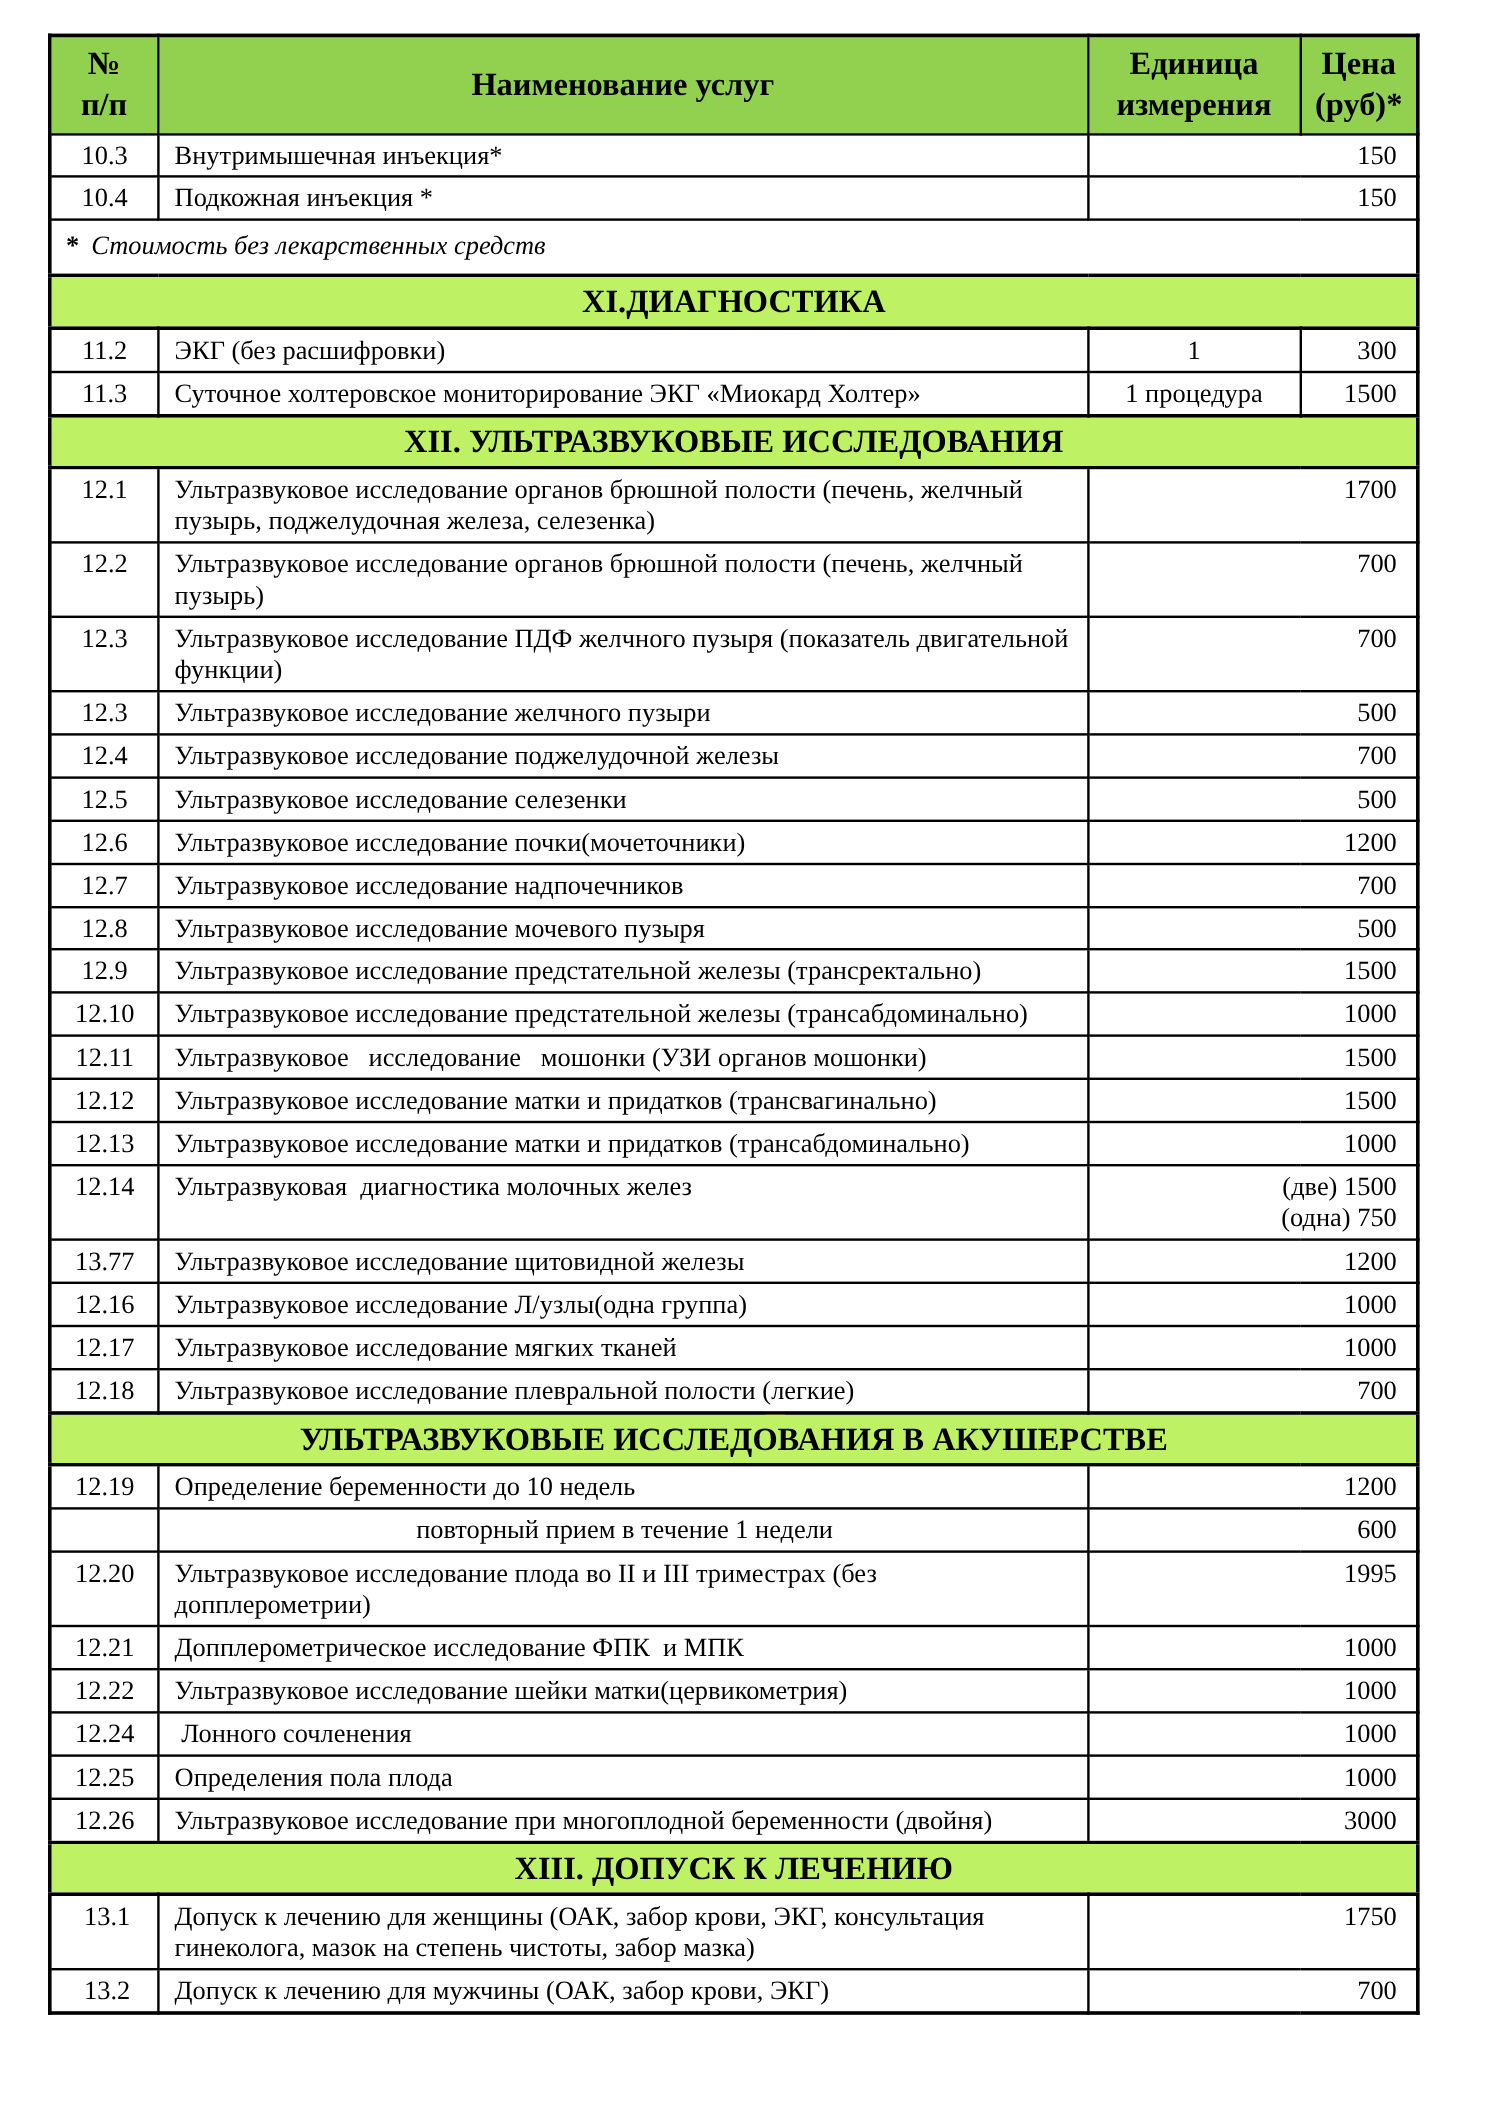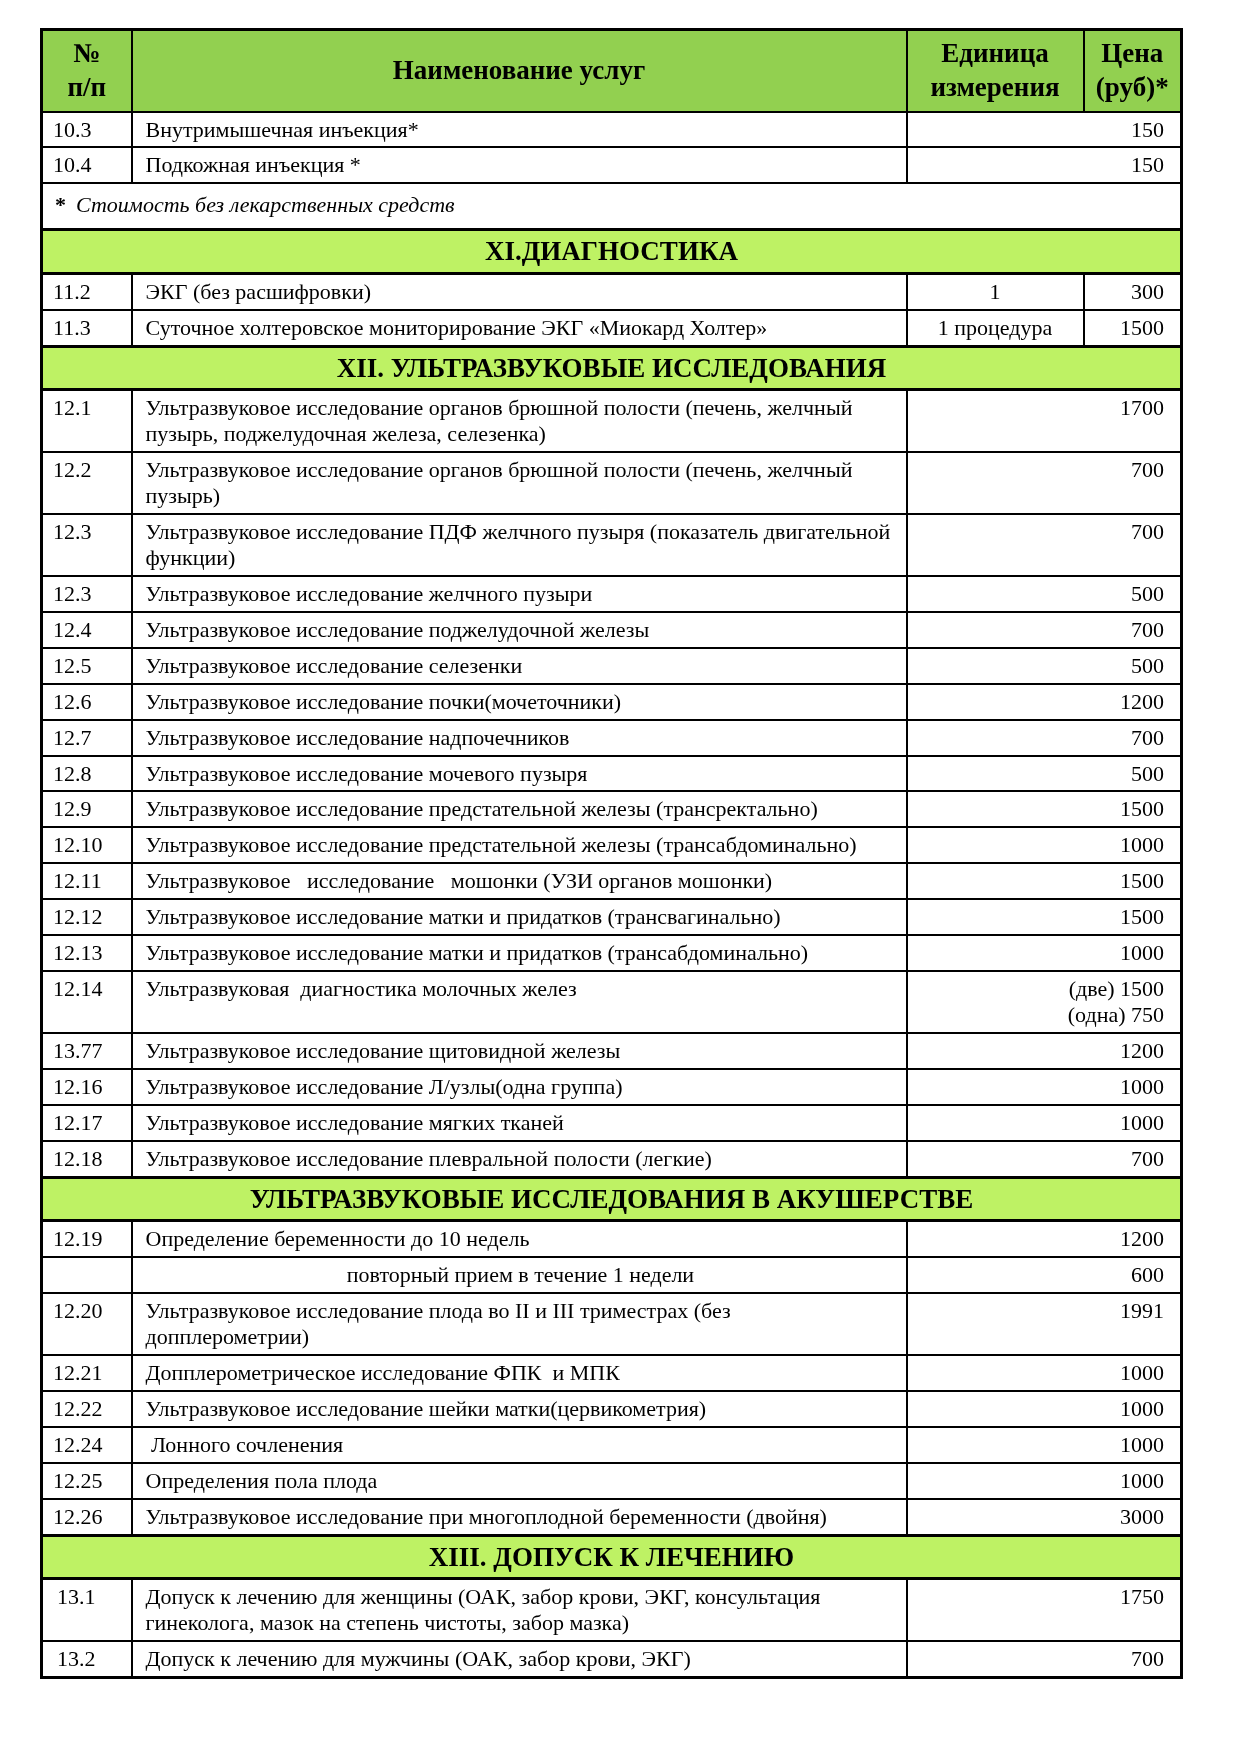--- a/index.html
+++ b/index.html
@@ -3,22 +3,22 @@
 <meta charset="utf-8">
 <style>
   html,body{margin:0;padding:0;background:#fff;}
   body{width:1241px;min-height:1754px;font-family:"Liberation Serif","DejaVu Serif",serif;color:#000;}
   .page{padding:28px 0 0 0;}
   table.price{border-collapse:collapse;table-layout:fixed;width:1140px;margin-left:40px;border:3px solid #000;}
   col.c-num{width:90px;} col.c-name{width:775px;} col.c-unit{width:177px;} col.c-price{width:98px;}
   th,td{border:2px solid #000;vertical-align:top;overflow:hidden;}
   thead th{background:#92D050;font-weight:bold;font-size:27px;line-height:1.25;text-align:center;vertical-align:middle;padding:6px 4px;white-space:pre-line;}
   td{font-size:22px;line-height:1.18;padding:4px 10px;}
-  td.num{text-align:left;padding-right:9px;white-space:nowrap;}
-  td.num.left{text-align:left;padding-left:14px;}
+  td.num{text-align:center;padding-right:9px;white-space:nowrap;}
+  td.num.left{text-align:center;padding-left:14px;}
   td.name{text-align:left;padding-left:13px;white-space:pre-wrap;}
   td.name.center{text-align:center;}
   td.unit{text-align:center;}
   td.price{text-align:right;padding-right:16px;white-space:pre-line;}
   tr.section-row td{background:#bef264;font-weight:bold;font-size:27px;text-align:center;padding:4px 6px;line-height:1.2;position:relative;border-top:3px solid #000;border-bottom:3px solid #000;}
   tr.note-row td{font-size:22px;padding:8px 10px 10px 12px;}
   tr.note-row .marker{font-weight:bold;font-style:normal;padding-right:10px;}
   tr.note-row .note-text{font-style:italic;}
   .artifact{position:absolute;left:calc(53% - 8px);top:-14px;width:16px;height:14px;background:#FFFF00;}
 </style>
@@ -181,21 +181,21 @@
           <td class="price" colspan="2">1200</td>
         </tr>
         <tr>
           <td class="num"></td>
           <td class="name center">повторный прием в течение 1 недели</td>
           <td class="price" colspan="2">600</td>
         </tr>
         <tr>
           <td class="num">12.20</td>
           <td class="name">Ультразвуковое исследование плода во II и III триместрах (без допплерометрии)</td>
-          <td class="price" colspan="2">1991</td>
+          <td class="price" colspan="2">1995</td>
         </tr>
         <tr>
           <td class="num">12.21</td>
           <td class="name">Допплерометрическое исследование ФПК  и МПК</td>
           <td class="price" colspan="2">1000</td>
         </tr>
         <tr>
           <td class="num">12.22</td>
           <td class="name">Ультразвуковое исследование шейки матки(цервикометрия)</td>
           <td class="price" colspan="2">1000</td>

